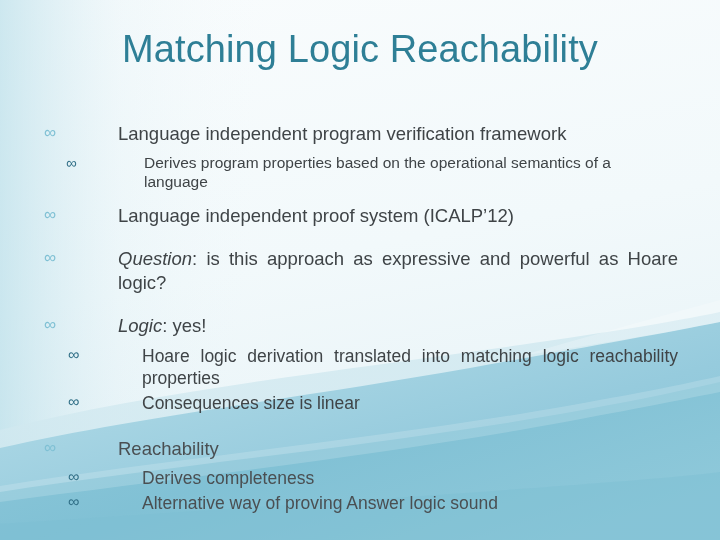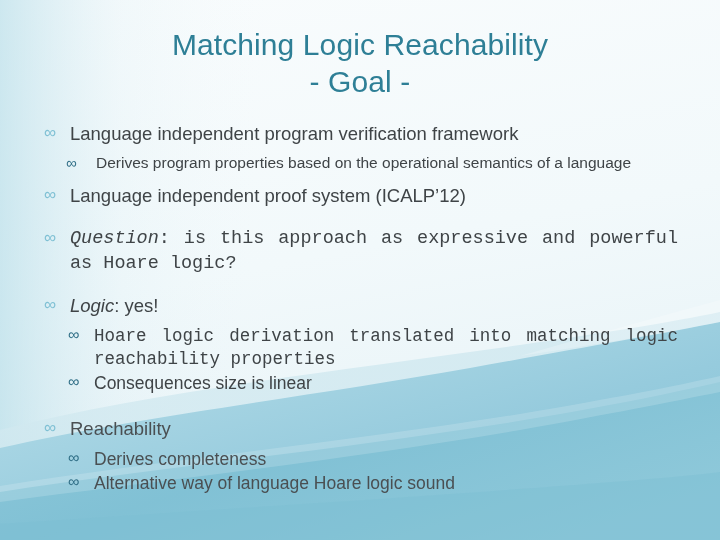--- a/index.html
+++ b/index.html
@@ -37,21 +37,21 @@
     position: absolute;
     left: 0;
     top: 26px;
     width: 720px;
     text-align: center;
     line-height: 1.24;
   }
   .title-line {
     display: block;
     color: #2e7f96;
-    font-size: 30px;
+    font-size: 38px;
     font-weight: 400;
     letter-spacing: 0.1px;
   }
 
   
   .body-block {
     position: absolute;
     left: 44px;
     top: 122px;
     width: 634px;
@@ -66,20 +66,21 @@
   .para .bullet {
     position: absolute;
     left: 0;
     top: 0;
     color: #7fc0d4;
     line-height: inherit;
     user-select: none;
   }
   .para .ptext {
     display: block;
+    margin-left: 48px;
   }
 
   
   .lvl1 {
     font-size: 18.5px;
     line-height: 1.33;
     padding-left: 26px;
     margin-bottom: 6px;
   }
   .lvl1 > .bullet { font-size: 17px; }
@@ -98,21 +99,21 @@
   .lvl2-lg {
     font-size: 17.5px;
     line-height: 1.3;
     padding-left: 26px;
     margin-left: 24px;
     margin-bottom: 2px;
   }
   .lvl2-lg > .bullet { font-size: 16px; color: #2f6e86; }
 
   .justify { text-align: justify; }
-  .justify > .ptext { text-align: justify; font-family: Liberation Mono, monospace; }
+  .justify > .ptext { text-align: justify; }
   .it { font-style: italic; }
 
   .gap-sm { margin-bottom: 12px; }
   .gap-md { margin-bottom: 18px; }
   .gap-lg { margin-bottom: 22px; }
 
   .lower-text { color: #4a4f52; }
 </style>
 </head>
 <body>
@@ -159,21 +160,20 @@
 
     <path d="M0,486 C150,462 330,444 520,414 C615,398 676,386 720,376 L720,392 C670,402 610,414 520,430 C330,462 150,482 0,502 Z" fill="#ffffff" opacity="0.17"></path>
 
     <path d="M720,300 C660,316 590,336 520,356 C600,344 670,332 720,322 Z" fill="#ffffff" opacity="0.22"></path>
 
     <path d="M0,524 C180,512 400,498 560,486 C640,480 690,476 720,472 L720,540 L0,540 Z" fill="#7cbed2" opacity="0.45"></path>
   </svg>
 
   <div class="title-block">
     <span class="title-line">Matching Logic Reachability</span>
-    <span class="title-line">- Goal -</span>
   </div>
 
   <div class="body-block">
 
     <div class="para lvl1">
       <span class="bullet">∞</span>
       <span class="ptext">Language independent program verification framework</span>
     </div>
 
     <div class="para lvl2 gap-sm">
@@ -211,17 +211,17 @@
       <span class="ptext">Reachability</span>
     </div>
 
     <div class="para lvl2-lg lower-text">
       <span class="bullet">∞</span>
       <span class="ptext">Derives completeness</span>
     </div>
 
     <div class="para lvl2-lg lower-text">
       <span class="bullet">∞</span>
-      <span class="ptext">Alternative way of language Hoare logic sound</span>
+      <span class="ptext">Alternative way of proving Answer logic sound</span>
     </div>
 
   </div>
 </div>
 
 </body></html>

